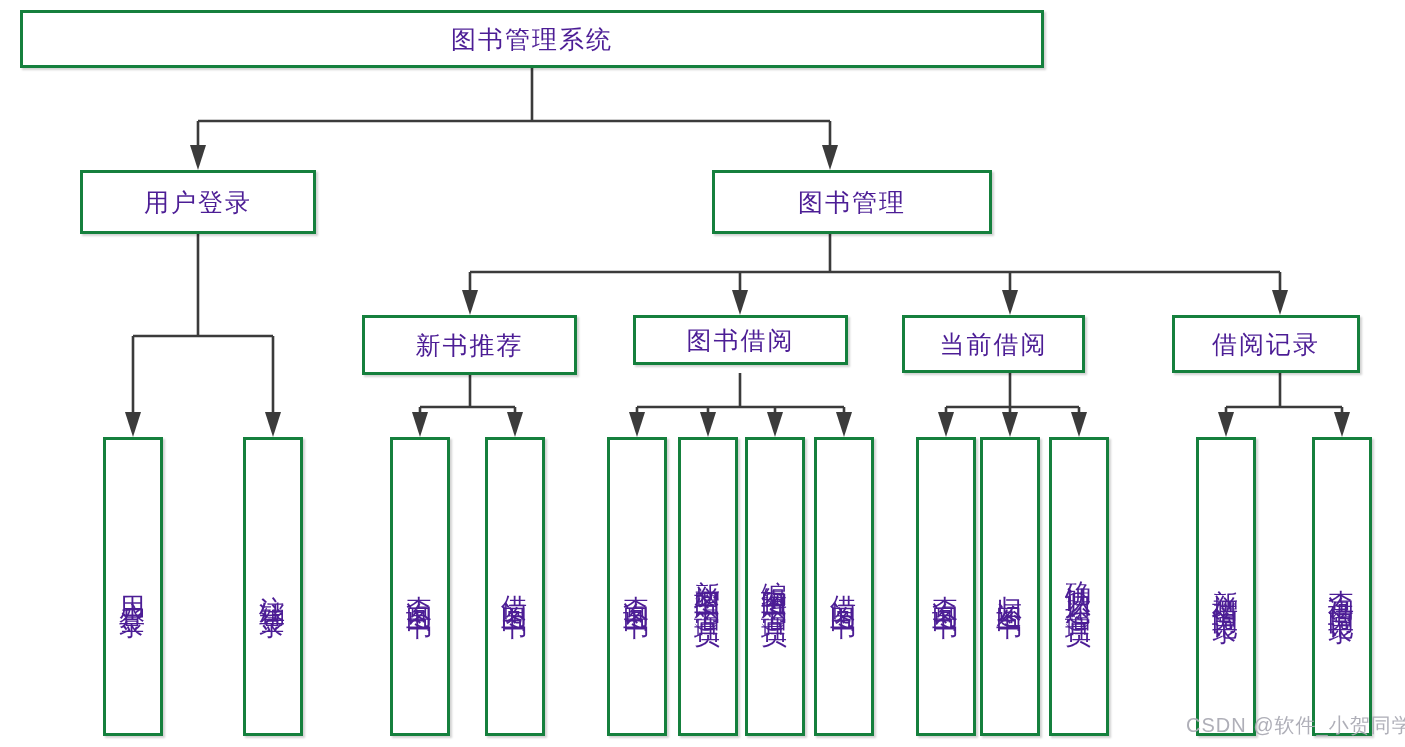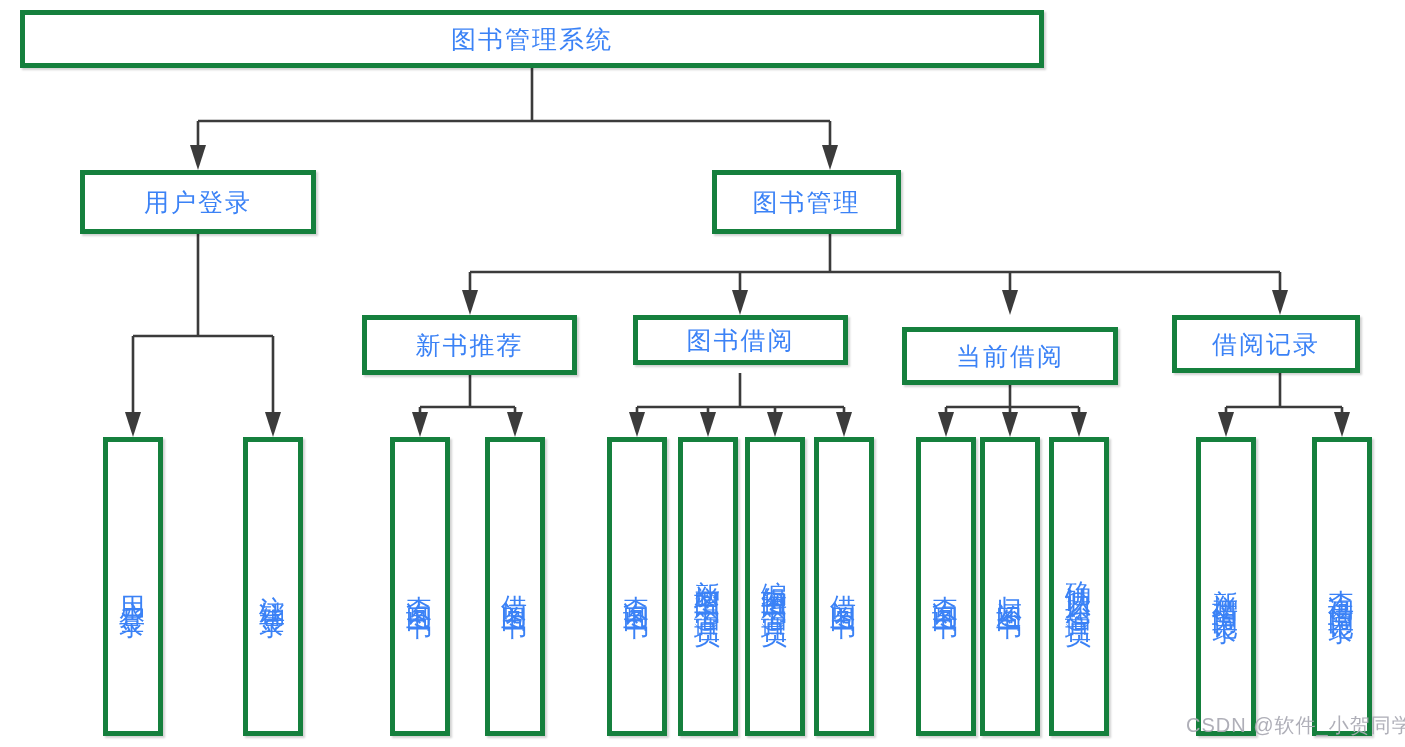--- a/index.html
+++ b/index.html
@@ -18,22 +18,22 @@
   #wires {
     position: absolute;
     left: 0;
     top: 0;
     z-index: 1;
   }
   .box {
     position: absolute;
     box-sizing: border-box;
     background: #ffffff;
-    border: 5px solid #15803d;
-    color: #3b82f6;
+    border: 3px solid #15803d;
+    color: #4c1d95;
     display: flex;
     align-items: center;
     justify-content: center;
     z-index: 2;
     box-shadow: 2px 2px 2px rgba(0,0,0,0.18);
   }
   .hbox {
     font-size: 25px;
     letter-spacing: 2px;
   }
@@ -94,25 +94,25 @@
       <polygon points="1002,412 1018,412 1010,437"></polygon>
       <polygon points="1071,412 1087,412 1079,437"></polygon>
       <polygon points="1218,412 1234,412 1226,437"></polygon>
       <polygon points="1334,412 1350,412 1342,437"></polygon>
     </g>
   </svg>
 
   <div class="box hbox" style="left:20px; top:10px; width:1024px; height:58px;">图书管理系统</div>
 
   <div class="box hbox" style="left:80px; top:170px; width:236px; height:64px;">用户登录</div>
-  <div class="box hbox" style="left:712px; top:170px; width:189px; height:64px;">图书管理</div>
+  <div class="box hbox" style="left:712px; top:170px; width:280px; height:64px;">图书管理</div>
 
   <div class="box hbox" style="left:362px; top:315px; width:215px; height:60px;">新书推荐</div>
   <div class="box hbox" style="left:633px; top:315px; width:215px; height:50px;">图书借阅</div>
-  <div class="box hbox" style="left:902px; top:327px; width:216px; height:58px;">当前借阅</div>
+  <div class="box hbox" style="left:902px; top:315px; width:183px; height:58px;">当前借阅</div>
   <div class="box hbox" style="left:1172px; top:315px; width:188px; height:58px;">借阅记录</div>
 
   <div class="box vbox" style="left:103px;">用户登录</div>
   <div class="box vbox" style="left:243px;">注销登录</div>
 
   <div class="box vbox" style="left:390px;">查询图书</div>
   <div class="box vbox" style="left:485px;">借阅图书</div>
 
   <div class="box vbox" style="left:607px;">查询图书</div>
   <div class="box vbox" style="left:678px;">新增图书（管理员）</div>

